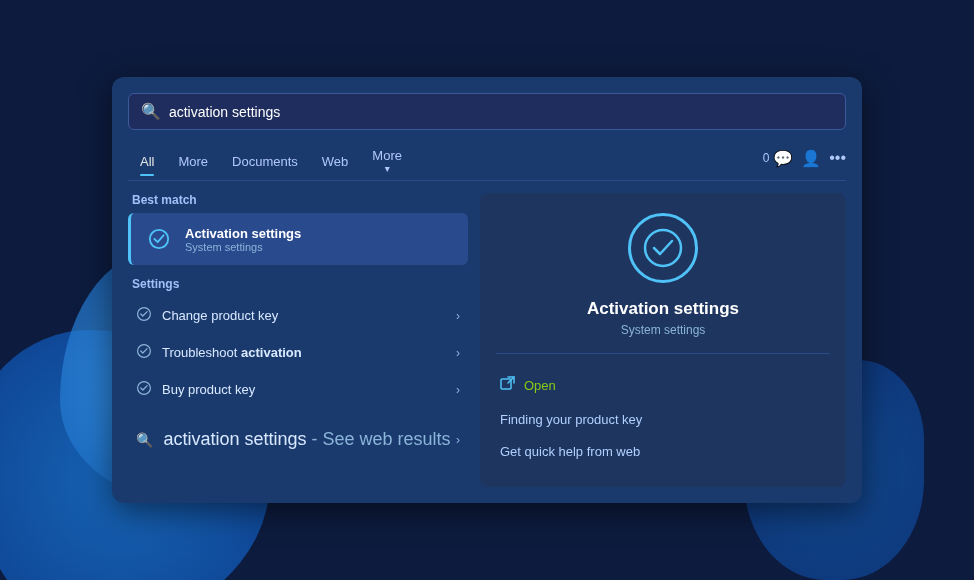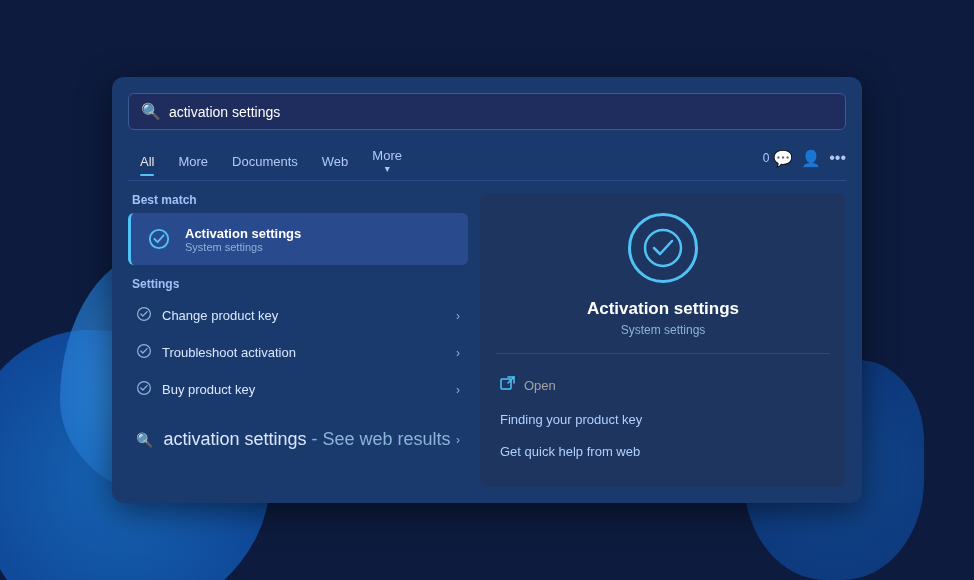--- a/index.html
+++ b/index.html
@@ -200,21 +200,21 @@
       color: #8ab4d8;
       font-size: 15px;
       margin-right: 10px;
     }
     .settings-item-label {
       color: #d8e8ff;
       font-size: 13px;
       flex: 1;
     }
     .settings-item-label strong {
-      font-weight: 400;
+      font-weight: 700;
     }
     .settings-item-chevron {
       color: #8ab4d8;
       font-size: 12px;
     }
 
     
     .web-search-item {
       display: flex;
       align-items: center;
@@ -297,21 +297,21 @@
       padding: 8px 4px;
       cursor: pointer;
       border-radius: 4px;
       gap: 8px;
     }
     .right-action-icon {
       color: #4fc3f7;
       font-size: 15px;
     }
     .right-action-label {
-      color: #a3a3a3;
+      color: #84cc16;
       font-size: 13px;
     }
 
     .right-link-item {
       padding: 7px 4px;
       cursor: pointer;
     }
     .right-link-label {
       color: #b0d0ff;
       font-size: 13px;

